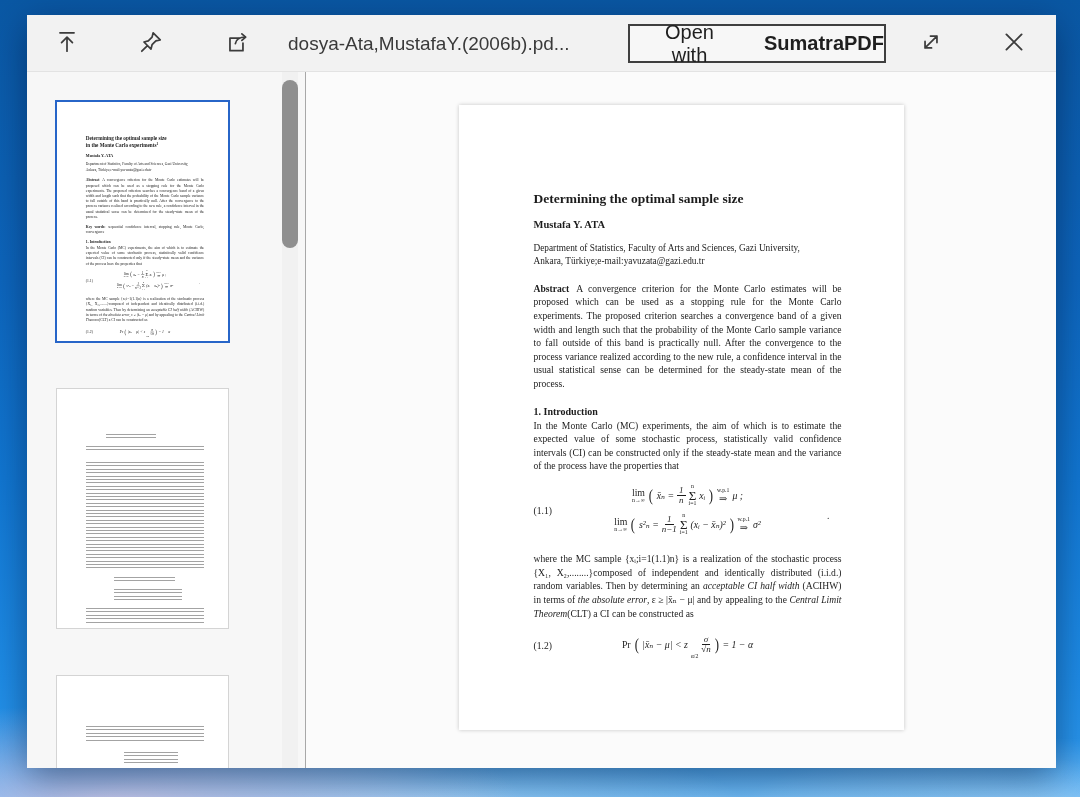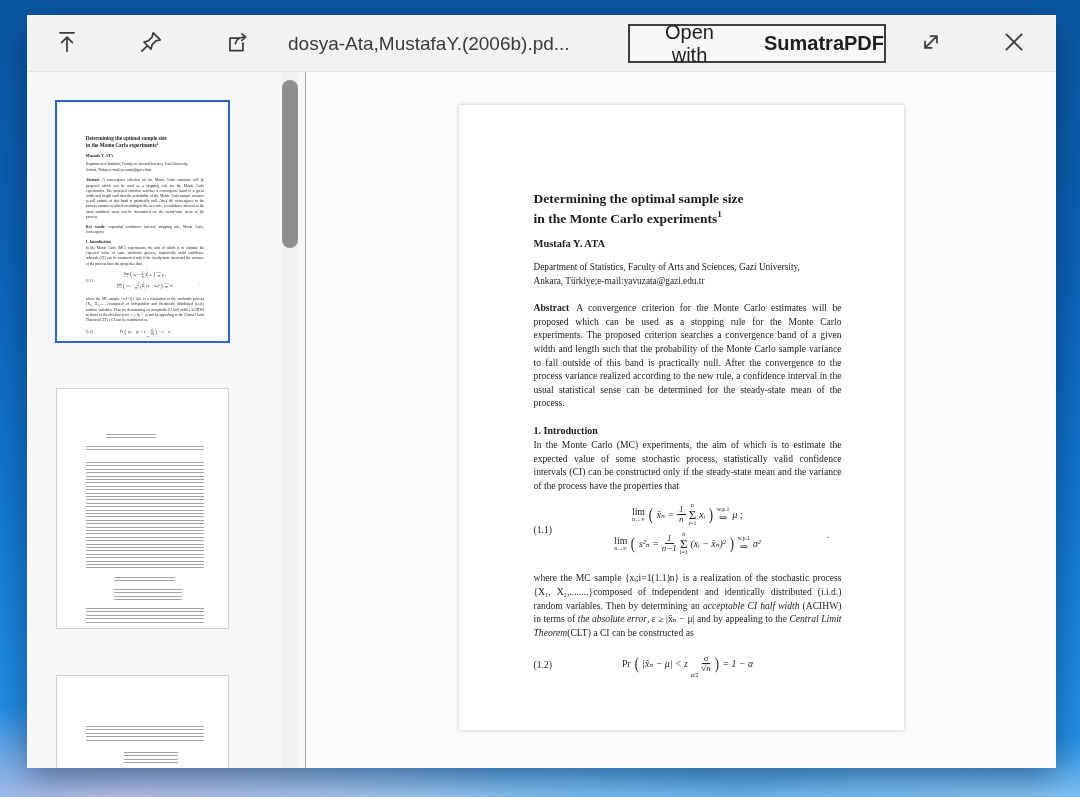--- a/index.html
+++ b/index.html
@@ -283,21 +283,20 @@
 
       <div class="panel-thumb"></div>
     </div>
 
     <div class="divider"></div>
 
     <div class="main-view">
       <div class="doc-page">
 
         <div class="ttl">Determining the optimal sample size</div>
-        <div class="ttl"><span>in the Monte Carlo experiments</span><span class="sup">1</span></div>
 
         <div class="author">Mustafa Y. ATA</div>
 
         <div class="affil">
           <span style="display:block">Department of  Statistics, Faculty of Arts and Sciences, Gazi University,</span>
           <span style="display:block">Ankara, Türkiye;e-mail:yavuzata@gazi.edu.tr</span>
         </div>
 
         <div class="para">
           <span class="ab-label">Abstract</span><span>A convergence criterion for the Monte Carlo estimates will be proposed which can be used as a stopping rule for the Monte Carlo experiments. The proposed criterion searches a convergence band of a given width and length such that the probability of the Monte Carlo sample variance to fall outside of this band is practically null. After the convergence to the process variance realized according to the new rule, a confidence interval in the usual statistical sense can be determined for the steady-state mean of the process.</span>

